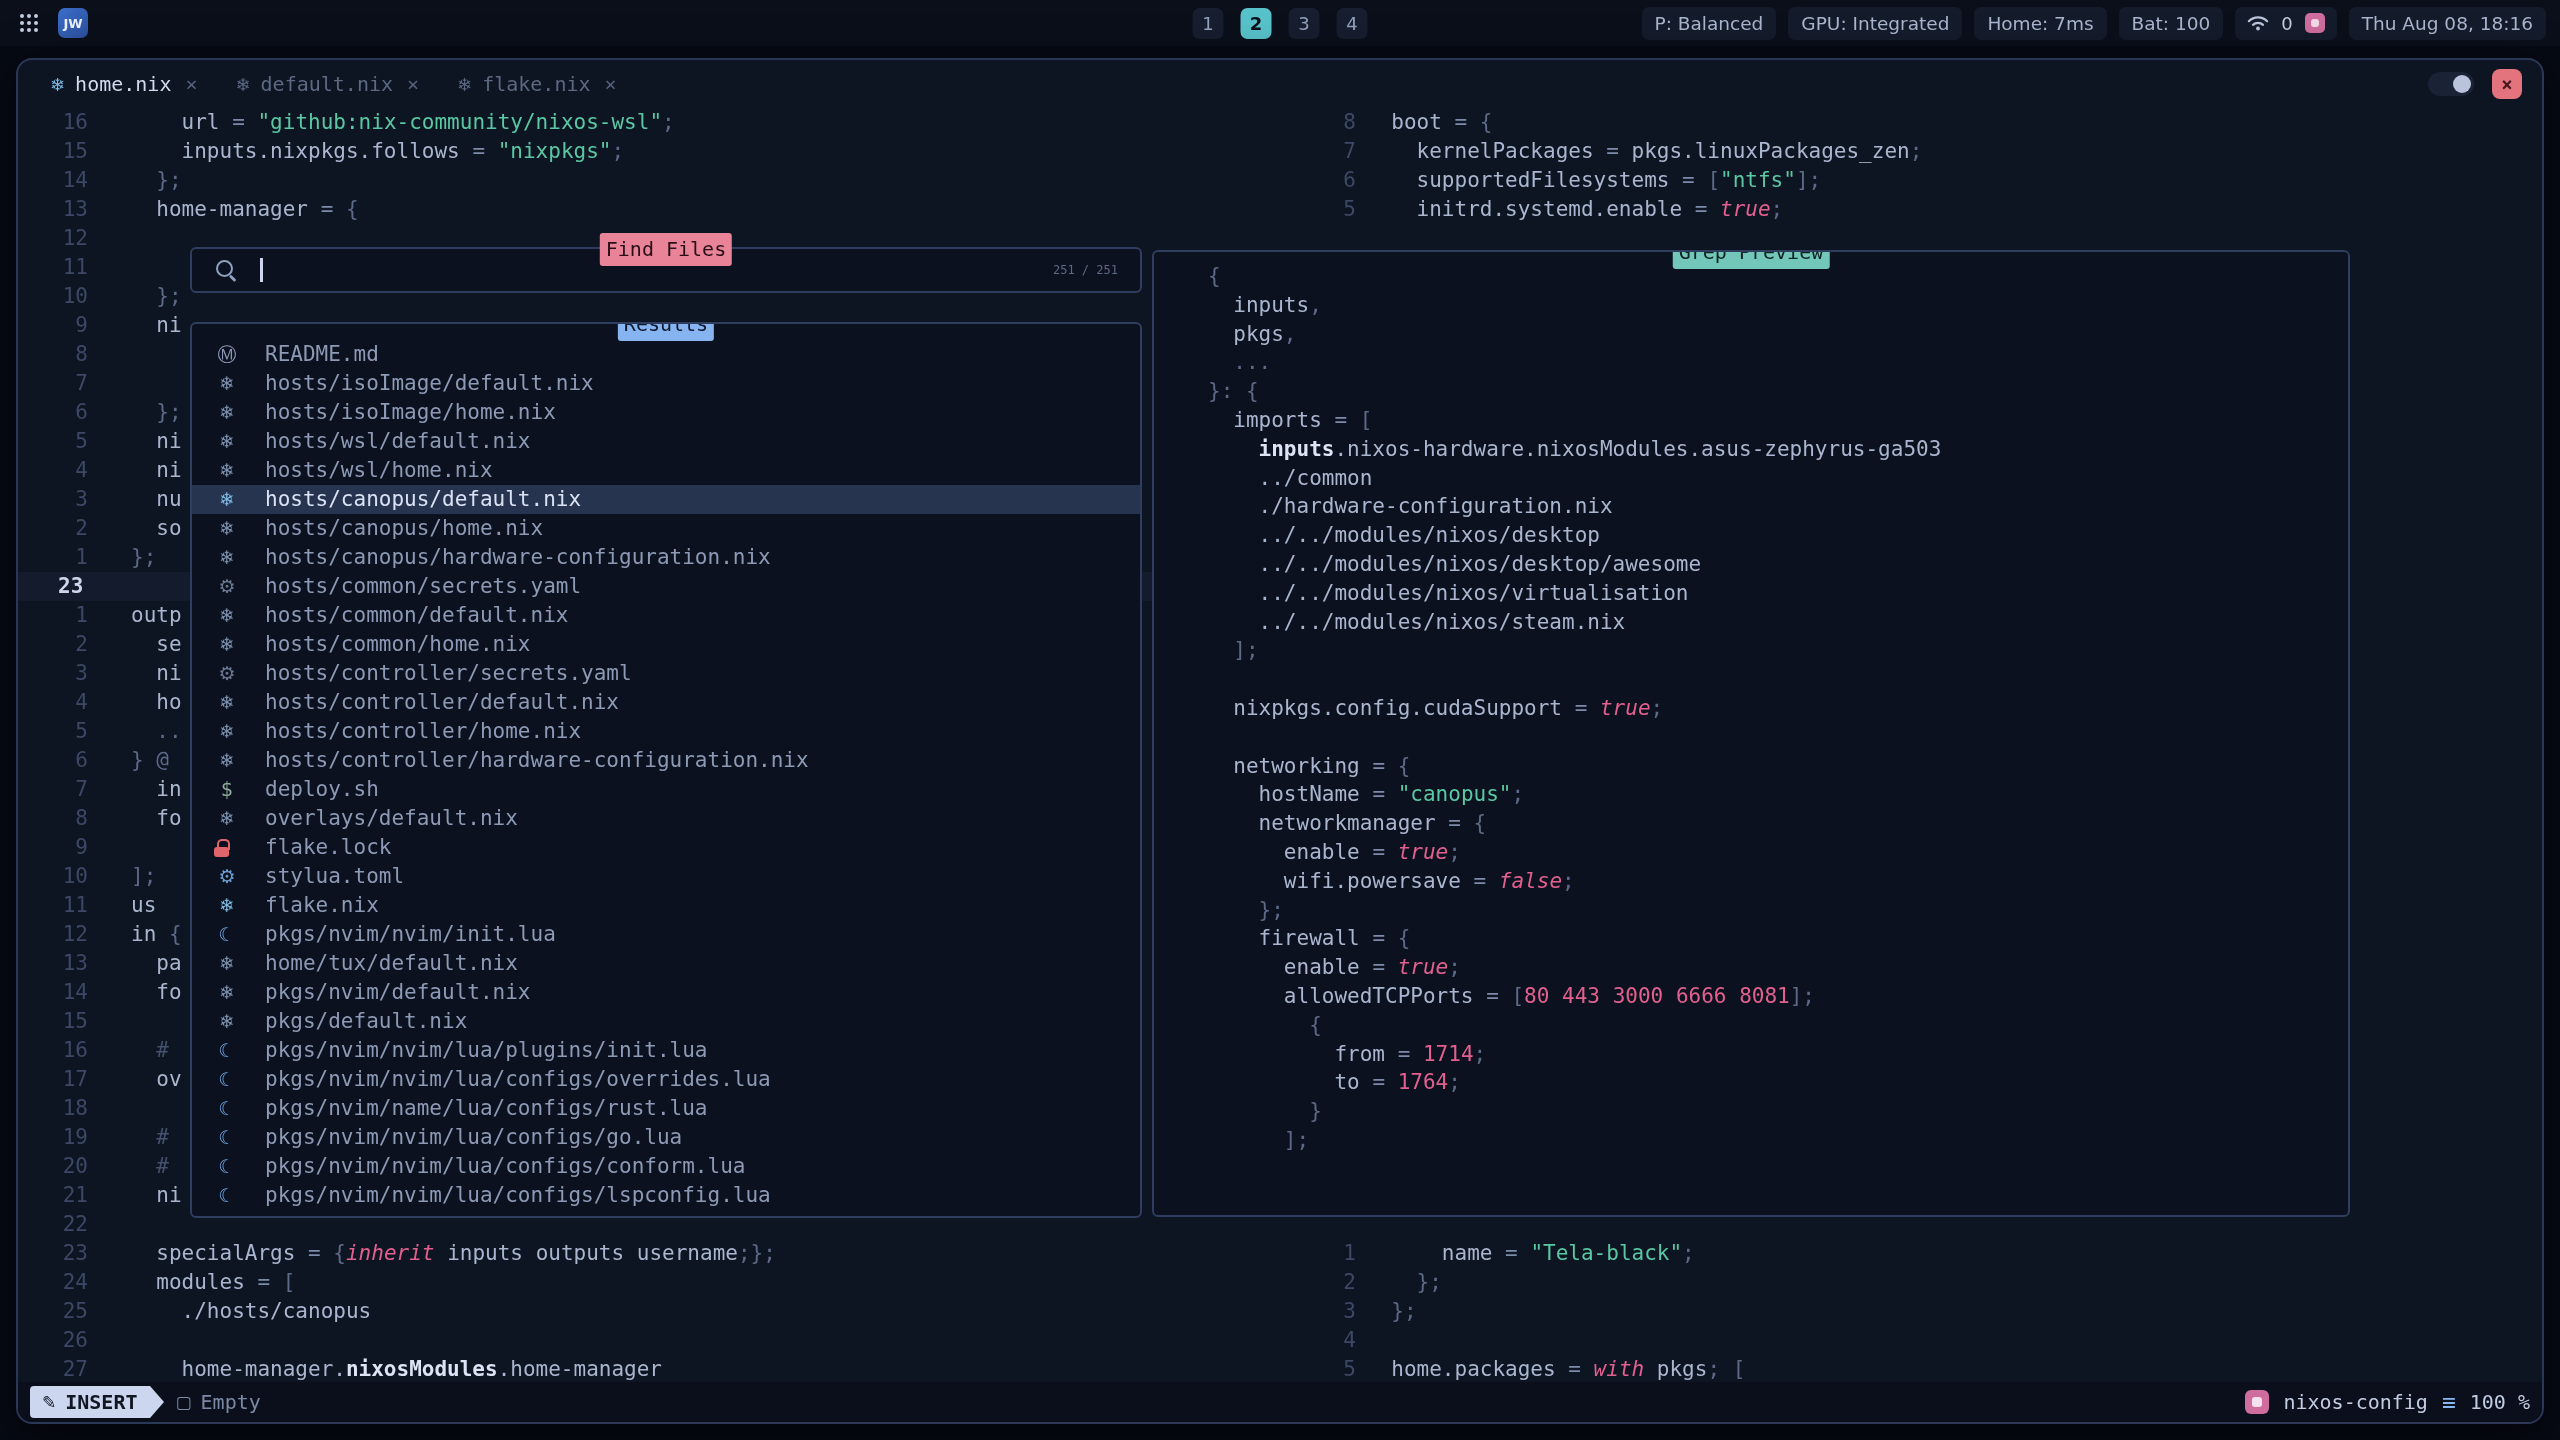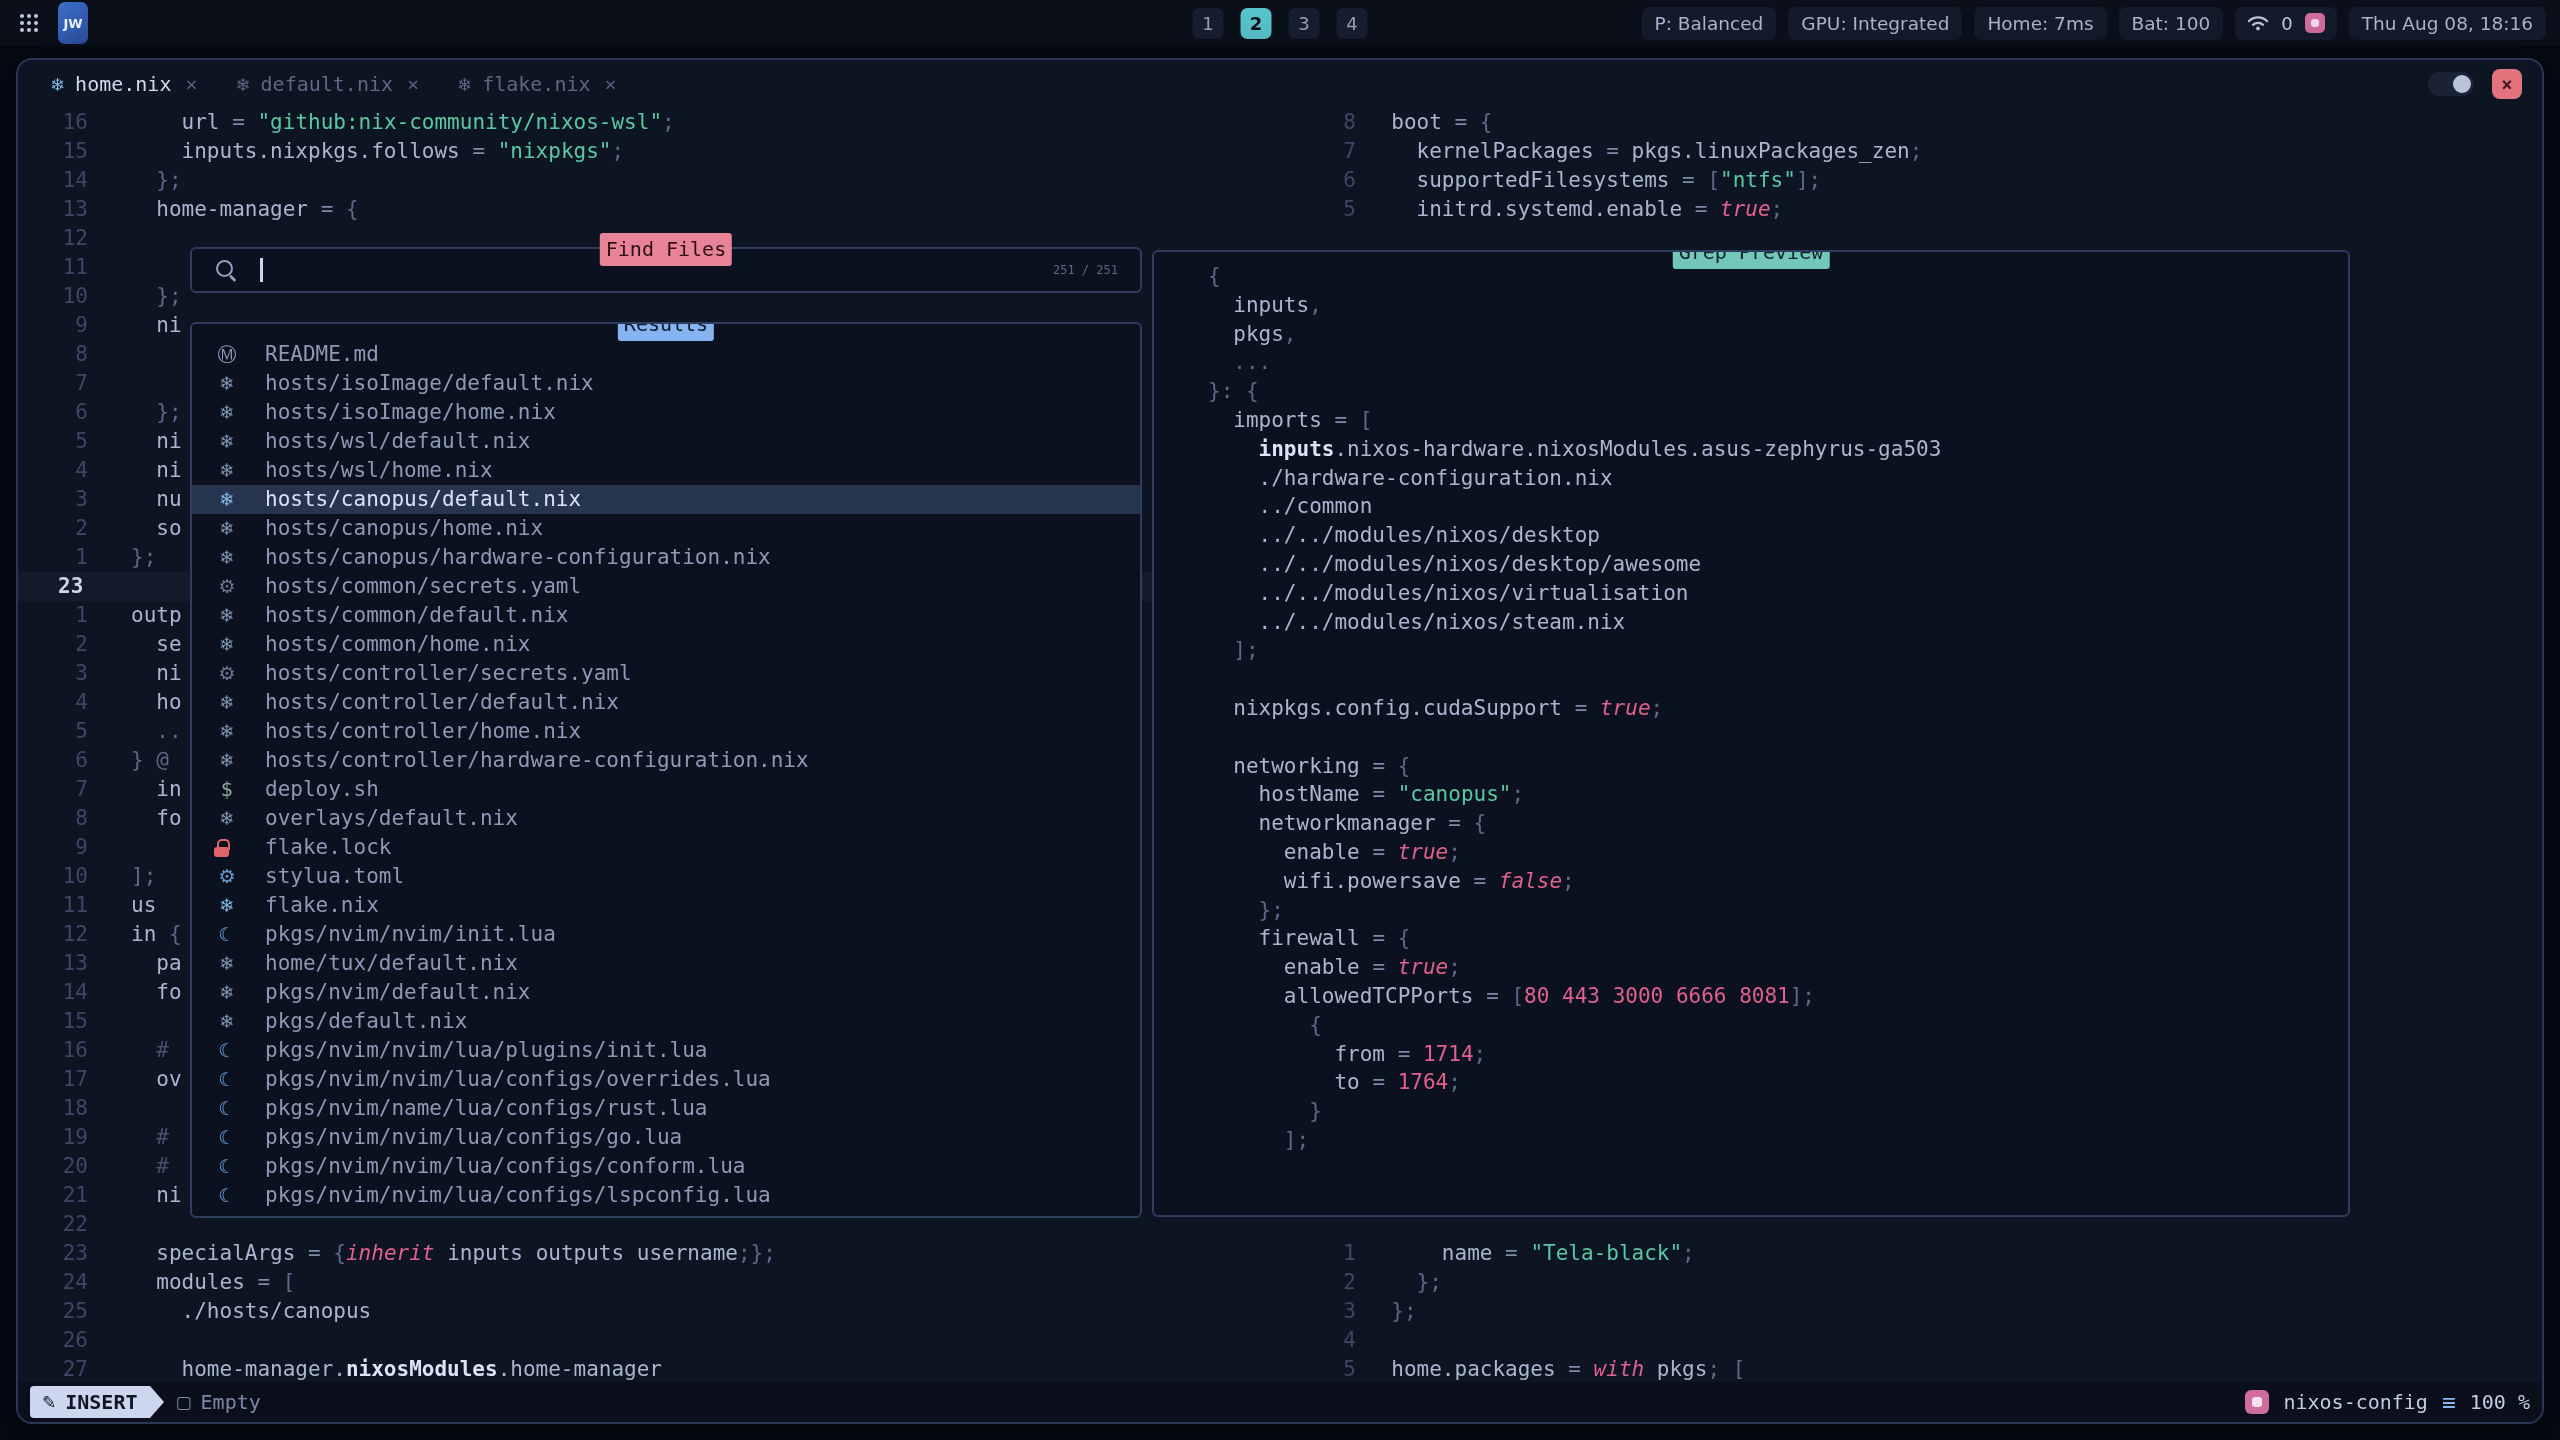--- a/index.html
+++ b/index.html
@@ -3,21 +3,21 @@
 <meta charset="utf-8">
 <style>
   *{box-sizing:border-box;margin:0;padding:0}
   html,body{width:2560px;height:1440px;overflow:hidden;background:#060a13;
     font-family:"DejaVu Sans",sans-serif}
   
   .topbar{position:absolute;left:0;top:0;width:2560px;height:46px;background:#0a0f1a;
     display:flex;align-items:center;padding:0 14px;color:#aab6cf}
   .tb-left{display:flex;gap:14px;align-items:center}
   .appsbtn{width:30px;height:30px;display:flex;align-items:center;justify-content:center;border-radius:6px}
-  .logo{width:30px;height:42px;border-radius:7px;background:linear-gradient(135deg,#3b6ec9,#2c4f9e);
+  .logo{width:30px;height:30px;border-radius:7px;background:linear-gradient(135deg,#3b6ec9,#2c4f9e);
     color:#eaf1ff;font-weight:bold;font-size:13px;display:flex;align-items:center;justify-content:center}
   .tb-center{position:absolute;left:50%;transform:translateX(-50%);display:flex;gap:17px}
   .ws{width:31px;height:31px;border-radius:7px;background:#161e2f;color:#94a1bd;
     display:flex;align-items:center;justify-content:center;font-size:18px;cursor:default}
   .ws.active{background:#58c2cb;color:#0a0f1a;font-weight:bold}
   .tb-right{margin-left:auto;display:flex;gap:12px;align-items:center}
   .chips{display:flex;gap:12px;align-items:center}
   .chip{background:#141b2b;border-radius:7px;padding:6px 13px;color:#aab6cf;font-size:18.5px;white-space:nowrap}
   .tray{display:flex;gap:12px;align-items:center;background:#141b2b;border-radius:7px;padding:6px 12px}
   .traycount{font-size:18px;color:#c3cde0}
@@ -326,22 +326,22 @@
     <div class="float previewf">
       <span class="flt-title t-prev">Grep Preview</span>
       <div class="prevcode">
           <div class="crow"><span class="code"><span class="t-p">{</span></span></div>
           <div class="crow"><span class="code"><span class="t-f">  inputs</span><span class="t-p">,</span></span></div>
           <div class="crow"><span class="code"><span class="t-f">  pkgs</span><span class="t-p">,</span></span></div>
           <div class="crow"><span class="code"><span class="t-p">  ...</span></span></div>
           <div class="crow"><span class="code"><span class="t-p">}: {</span></span></div>
           <div class="crow"><span class="code"><span class="t-f">  imports </span><span class="t-o">= </span><span class="t-p">[</span></span></div>
           <div class="crow"><span class="code"><span class="t-f">    </span><span class="t-w">inputs</span><span class="t-f">.nixos-hardware.nixosModules.asus-zephyrus-ga503</span></span></div>
+          <div class="crow"><span class="code"><span class="t-f">    ../common</span></span></div>
           <div class="crow"><span class="code"><span class="t-f">    ./hardware-configuration.nix</span></span></div>
-          <div class="crow"><span class="code"><span class="t-f">    ../common</span></span></div>
           <div class="crow"><span class="code"><span class="t-f">    ../../modules/nixos/desktop</span></span></div>
           <div class="crow"><span class="code"><span class="t-f">    ../../modules/nixos/desktop/awesome</span></span></div>
           <div class="crow"><span class="code"><span class="t-f">    ../../modules/nixos/virtualisation</span></span></div>
           <div class="crow"><span class="code"><span class="t-f">    ../../modules/nixos/steam.nix</span></span></div>
           <div class="crow"><span class="code"><span class="t-p">  ];</span></span></div>
           <div class="crow"><span class="code"></span></div>
           <div class="crow"><span class="code"><span class="t-f">  nixpkgs.config.cudaSupport </span><span class="t-o">= </span><span class="t-b">true</span><span class="t-p">;</span></span></div>
           <div class="crow"><span class="code"></span></div>
           <div class="crow"><span class="code"><span class="t-f">  networking </span><span class="t-o">= </span><span class="t-p">{</span></span></div>
           <div class="crow"><span class="code"><span class="t-f">    hostName </span><span class="t-o">= </span><span class="t-s">"canopus"</span><span class="t-p">;</span></span></div>

